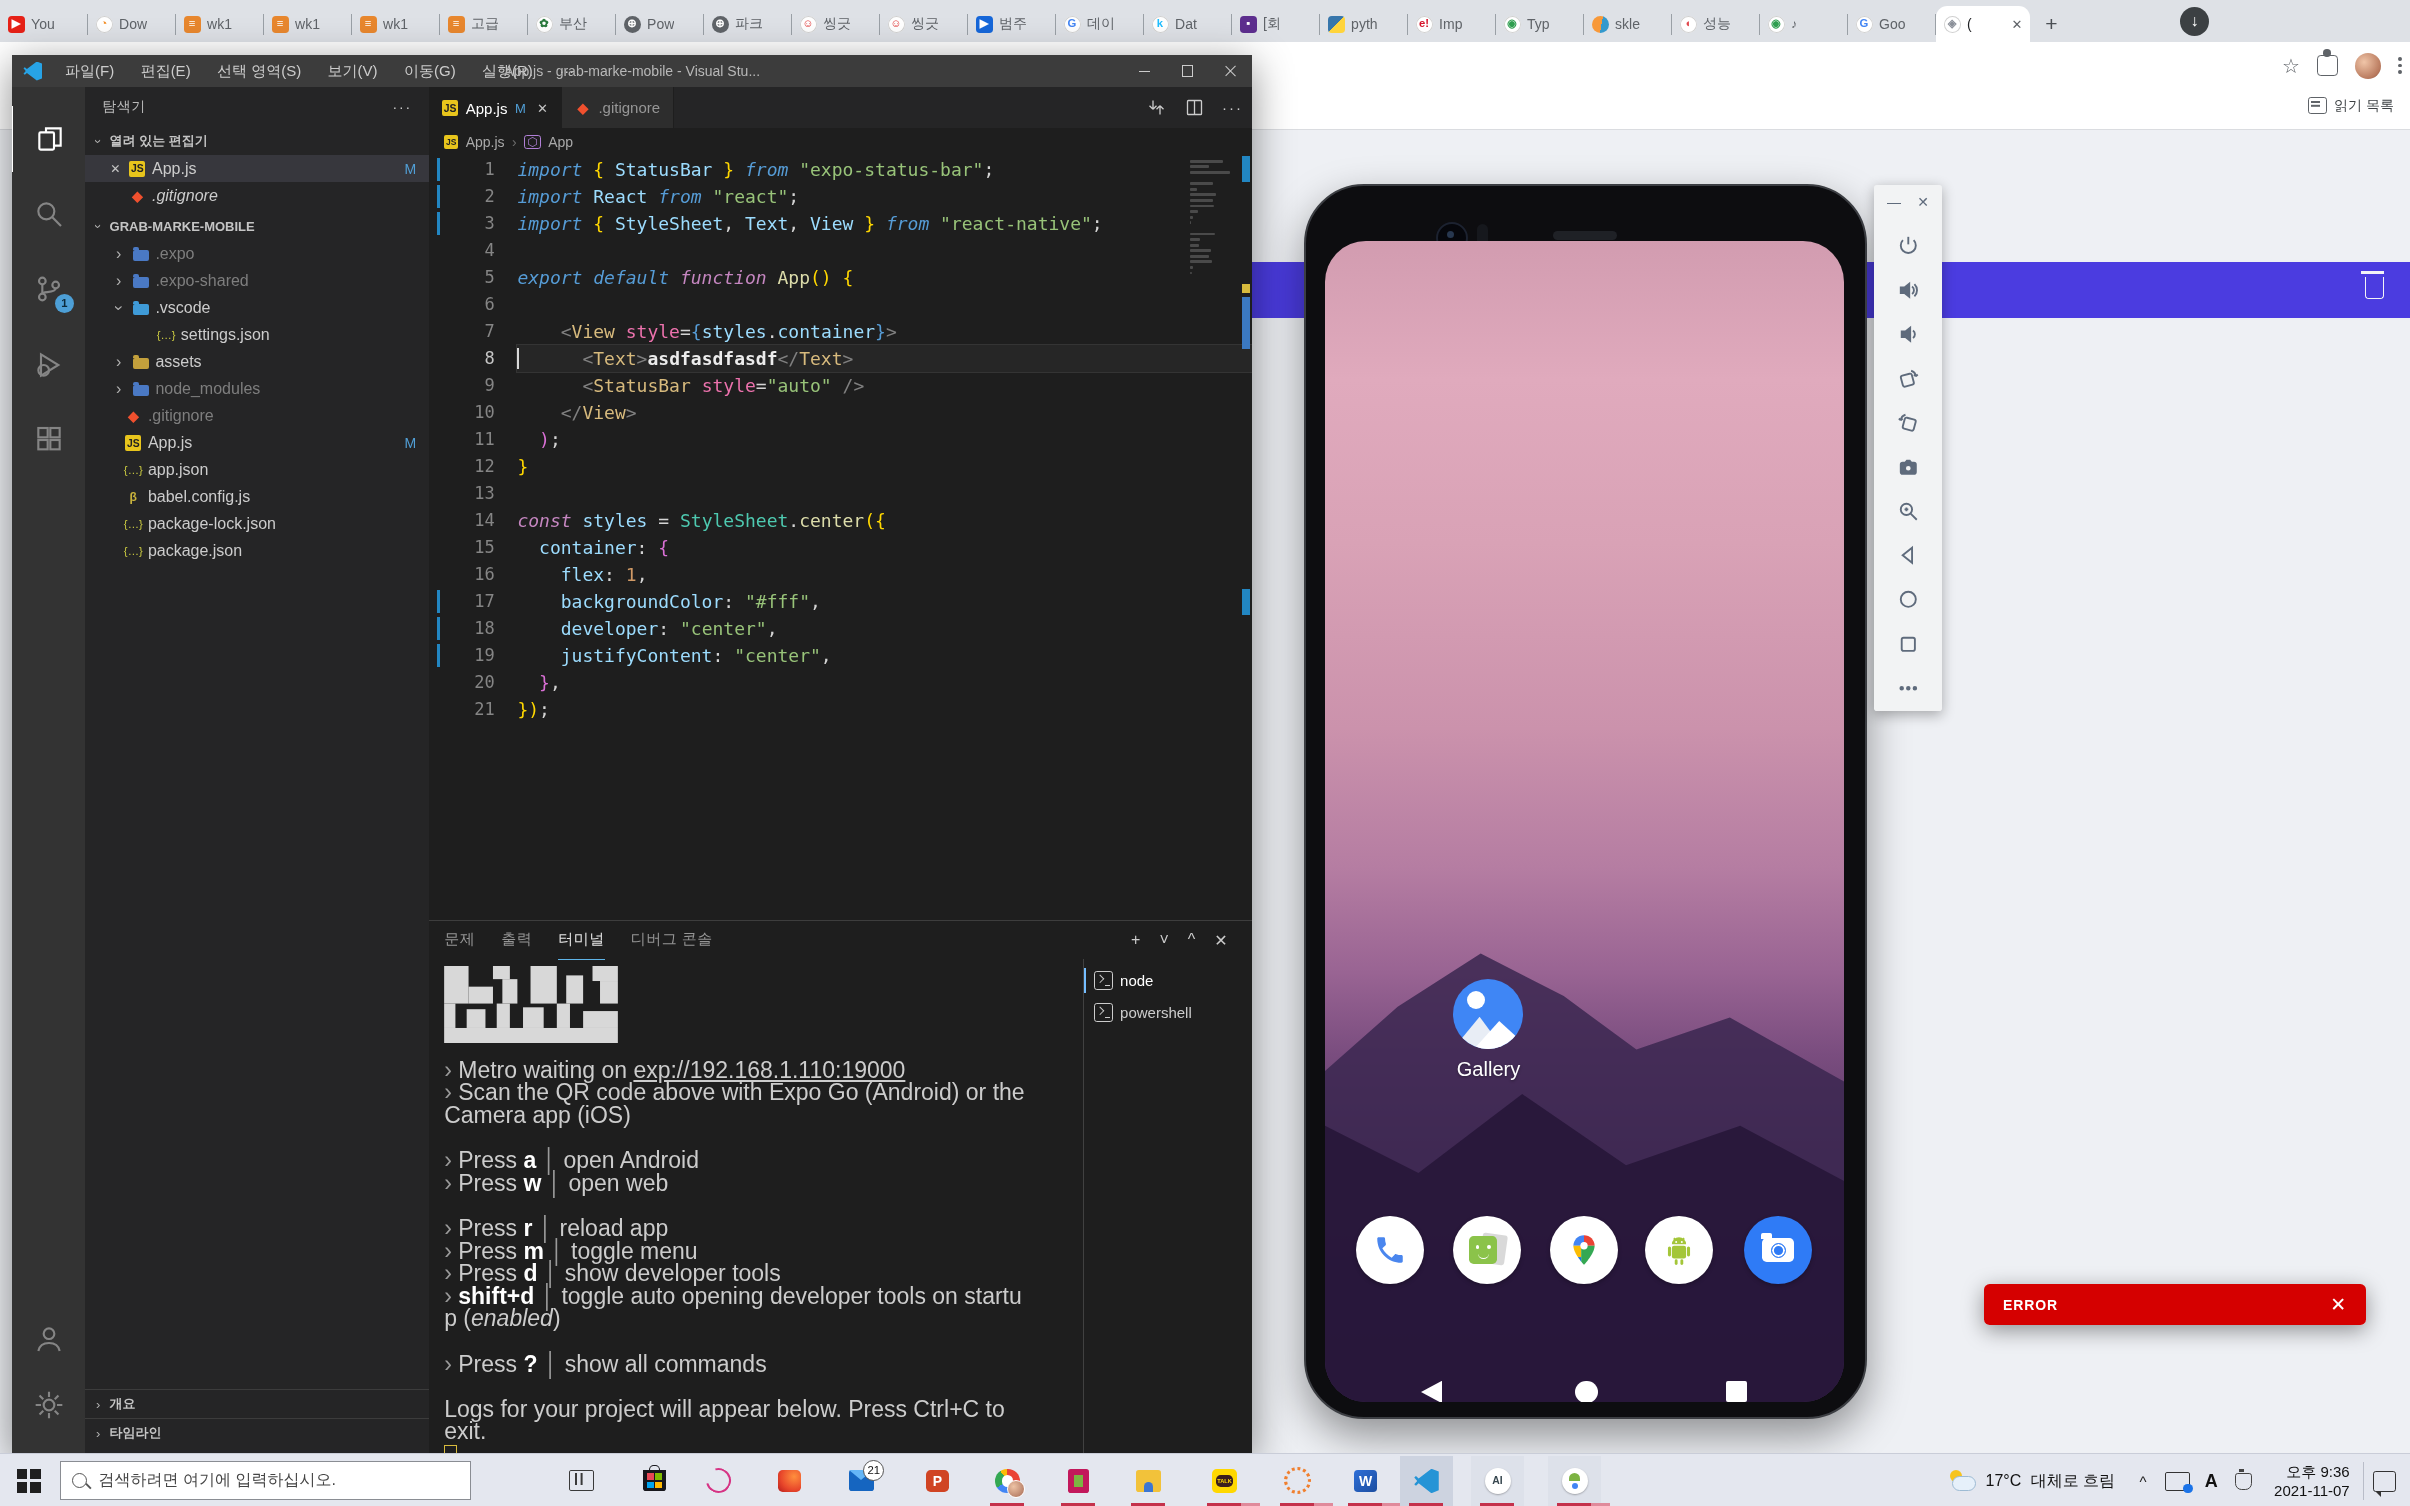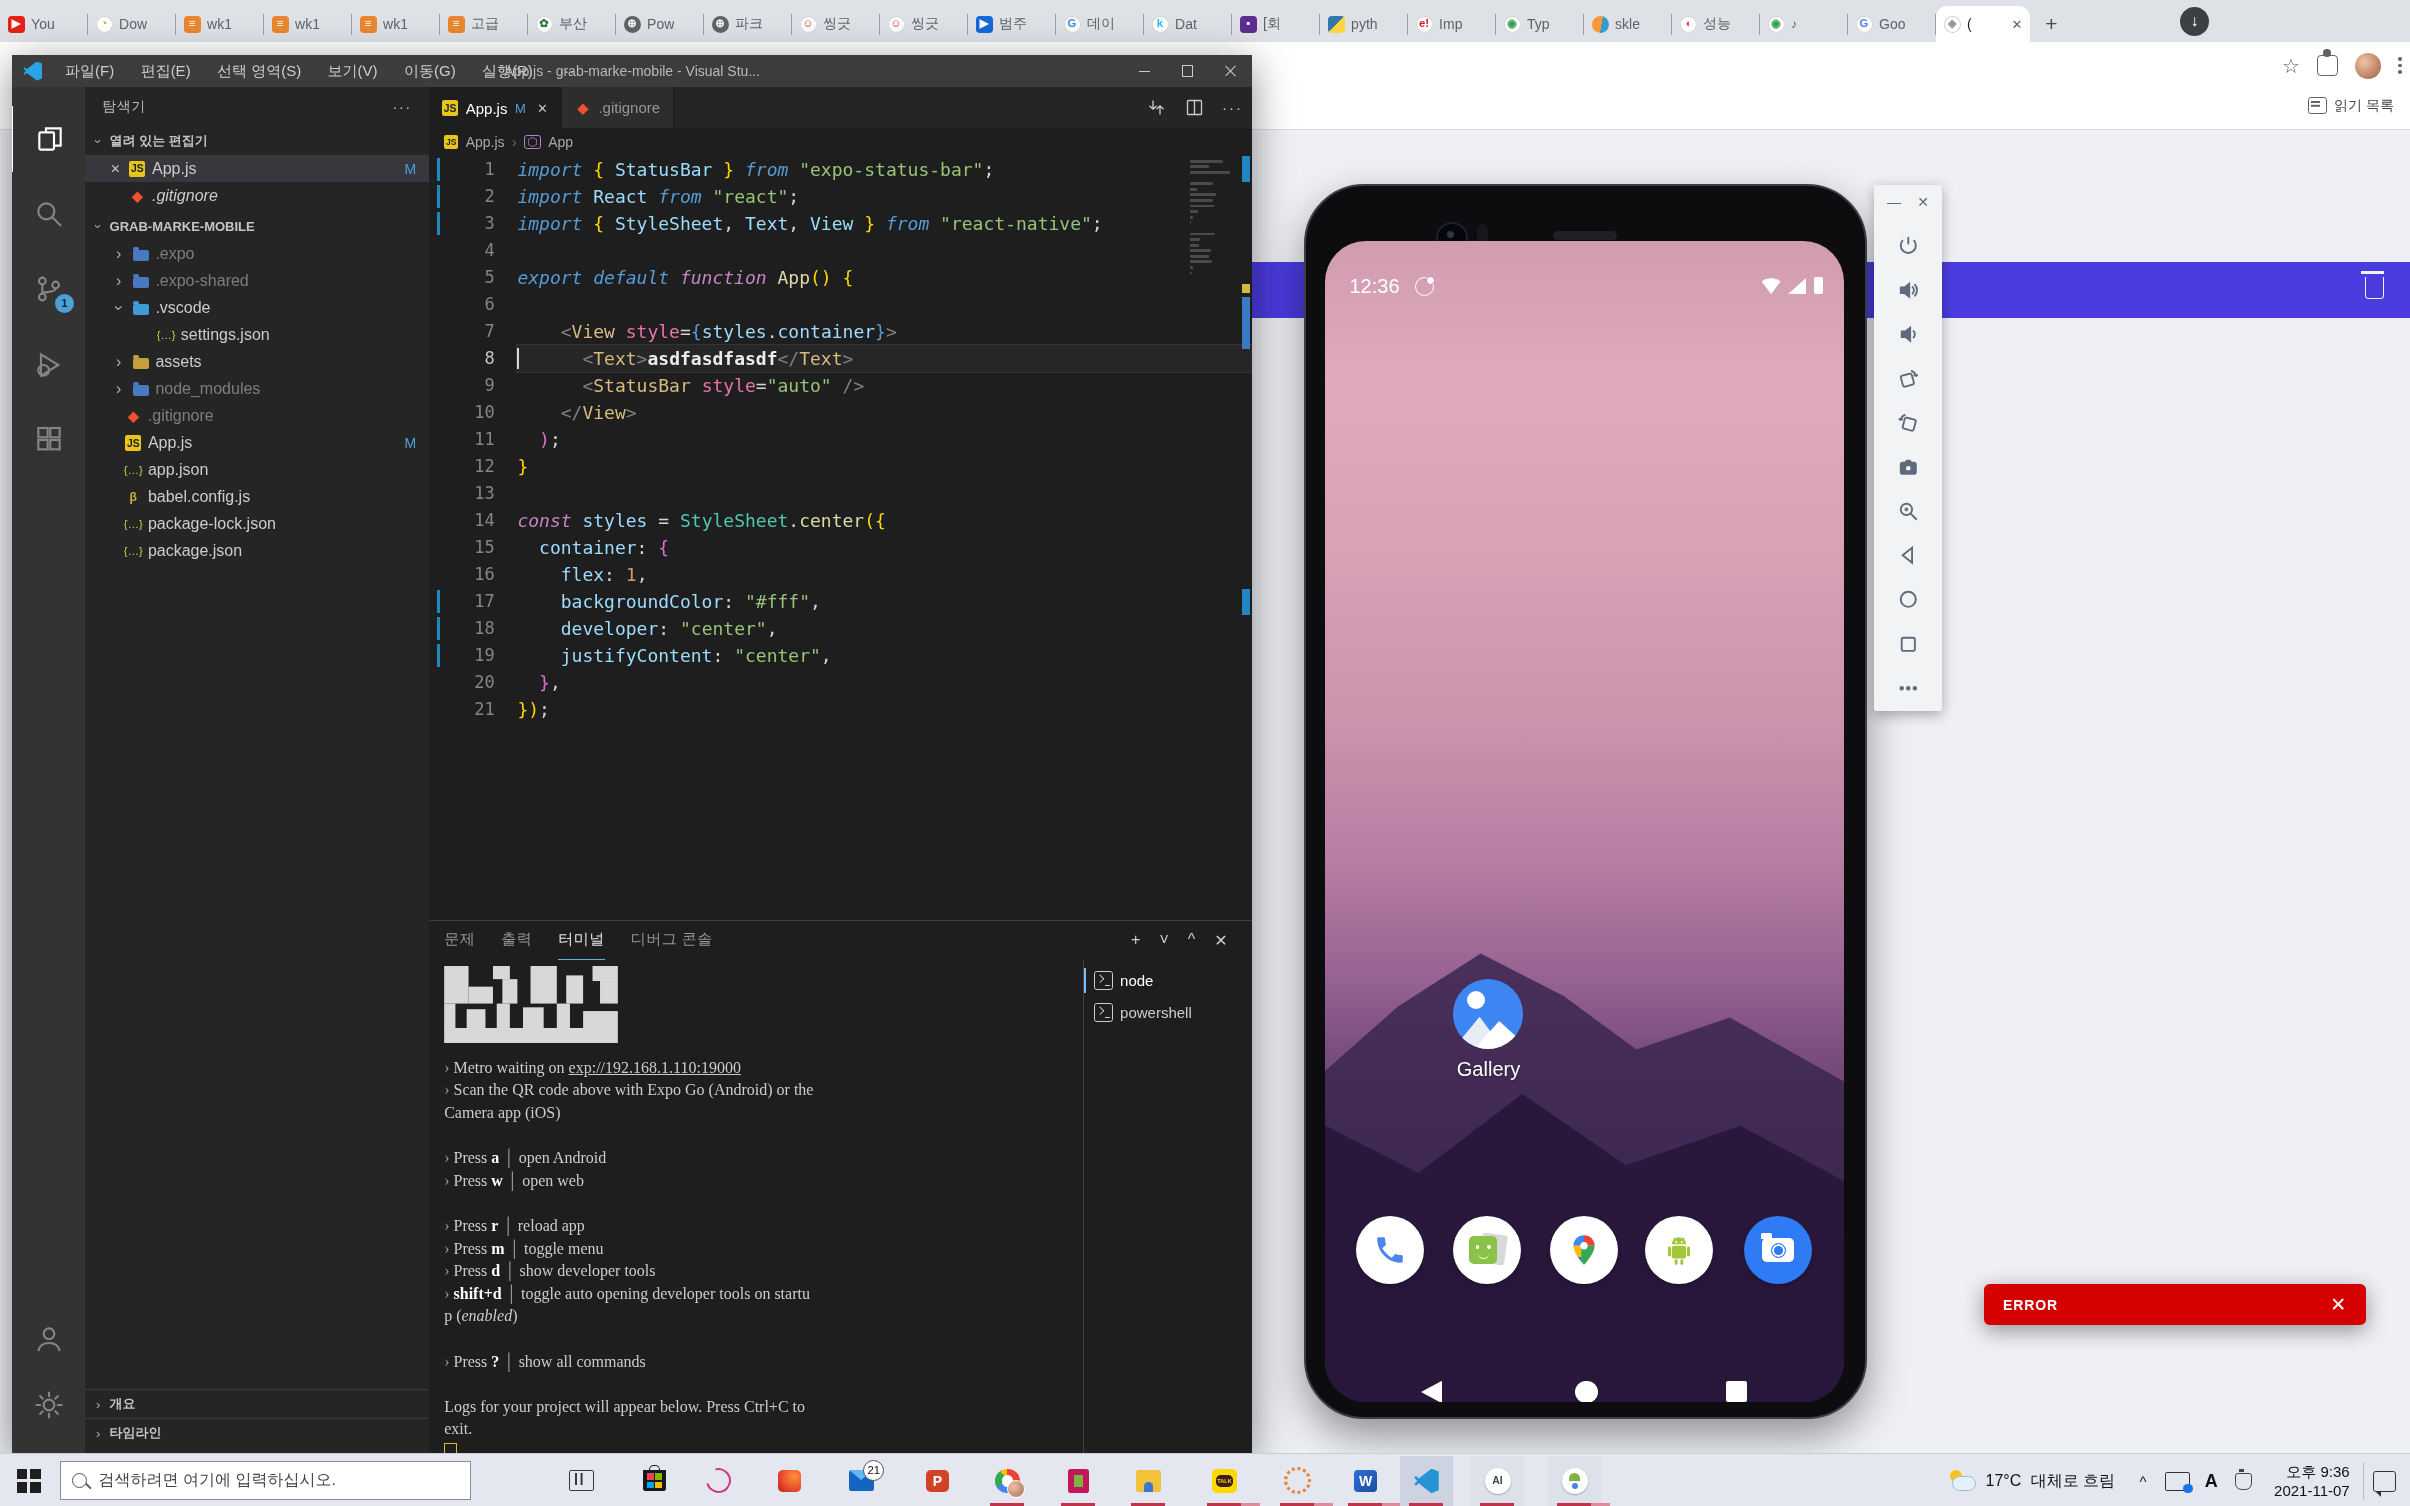--- a/index.html
+++ b/index.html
@@ -104,21 +104,21 @@
   #minimap{position:absolute;right:22.6px;top:3.8px;width:40px;}
   #minimap .ml{height:2.8px;margin-bottom:2.8px;background:#6f6f6f;opacity:.55;border-radius:0.9px;}
   #ovr{position:absolute;right:0;top:0;width:13px;height:100%;}
   .mark{position:absolute;right:1.9px;width:8.5px;}
   #panel{height:532px;border-top:0.9px solid #3d3d3d;flex:none;display:flex;flex-direction:column;background:#1e1e1e;}
   #panel-head{height:38px;display:flex;align-items:center;padding:0 15px;flex:none;position:relative;}
   .ptab{margin-right:26px;font-size:15px;color:#969696;height:38px;display:flex;align-items:center;letter-spacing:0.5px;}
   .ptab.on{color:#e7e7e7;border-bottom:1.4px solid #5fb4e8;}
   #pctl{position:absolute;right:24.5px;display:flex;gap:19px;color:#cccccc;font-size:16px;align-items:center;}
   #panel-body{flex:1;display:flex;min-height:0;}
-  #term{flex:1;padding:5.6px 0 0 15px;font-family:Liberation Serif, serif;font-size:16px;color:#cccccc;overflow:hidden;}
+  #term{flex:1;padding:5.6px 0 0 15px;font-family:Liberation Sans, sans-serif;font-size:23px;color:#cccccc;overflow:hidden;}
   .tline{height:22.6px;line-height:22.6px;white-space:pre;}
   .s-b{font-weight:bold;color:#ffffff;}
   .s-u{text-decoration:underline;}
   .s-i{font-style:italic;}
   .s-d{color:#9a9a9a;}
   #qr{margin:1.9px 0 9.4px 0;}
   .tcursor{display:inline-block;width:10.4px;height:19px;border:1.4px solid #d7ba3d;vertical-align:middle;}
   #proclist{width:168px;border-left:0.9px solid #414141;flex:none;padding-top:5.6px;}
   .proc{height:32px;display:flex;align-items:center;gap:7.5px;padding-left:9.4px;color:#cccccc;font-size:15px;position:relative;}
   .proc.sel{color:#ffffff;}
@@ -715,29 +715,20 @@
     </div>
   </div>
 
   <div id="phone">
     <div id="cam"></div>
     <div id="sensor"></div>
     <div id="speaker"></div>
     <div id="pscreen">
       <div class="mtn1"></div>
       <div class="mtn2"></div>
-      <div id="pstatus">
-        <span id="pclock">12:36</span>
-        <span class="pst-circ"></span>
-        <div id="pstat-r">
-          <span class="wifi"></span>
-          <span class="signal"></span>
-          <span class="batt"></span>
-        </div>
-      </div>
       <div id="gallery-ic">
         <span class="sun"></span>
           <span class="m1"></span>
           <span class="m2"></span>
       </div>
       <div id="gallery-lb">Gallery</div>
 
       <div class="dock-ic" style="left:31px;">
         <svg width="34" height="34" viewBox="0 0 24 24">
             <path fill="#4a86ee" d="M6.6 10.8c1.4 2.8 3.8 5.1 6.6 6.6l2.2-2.2c.3-.3.7-.4 1-.2 1.1.4 2.3.6 3.6.6.6 0 1 .4 1 1V20c0 .6-.4 1-1 1C10.6 21 3 13.4 3 4c0-.6.4-1 1-1h3.5c.6 0 1 .4 1 1 0 1.2.2 2.4.6 3.6.1.3 0 .7-.2 1l-2.3 2.2z"></path>

